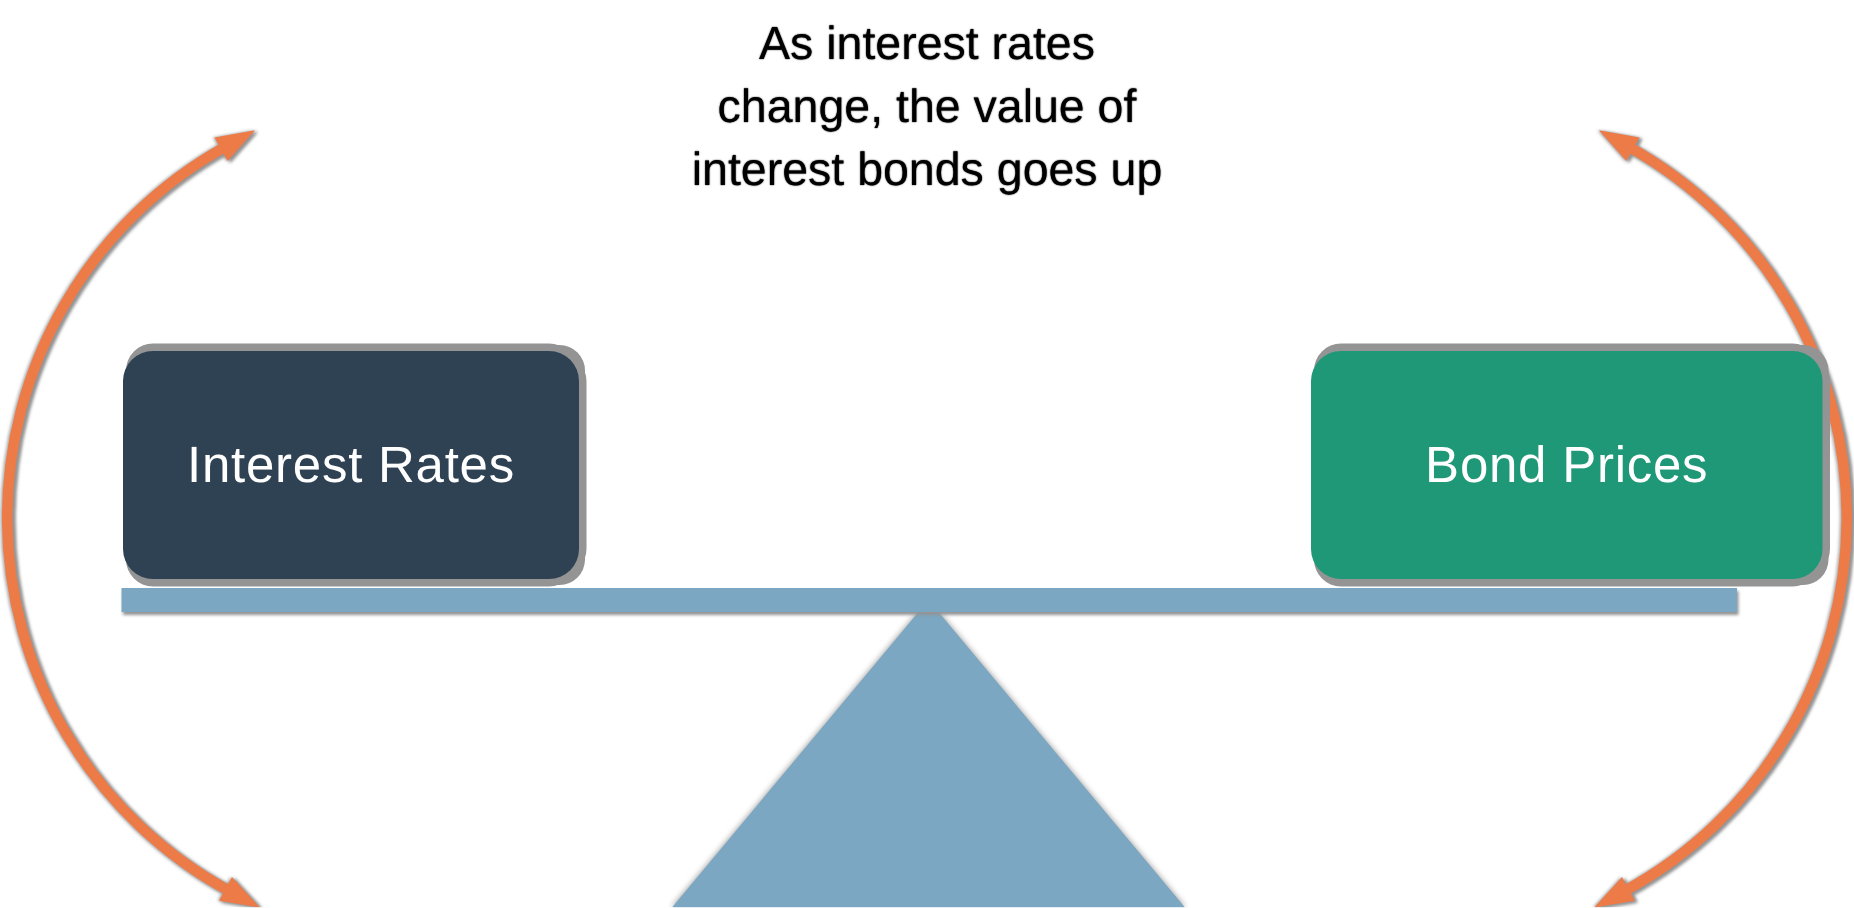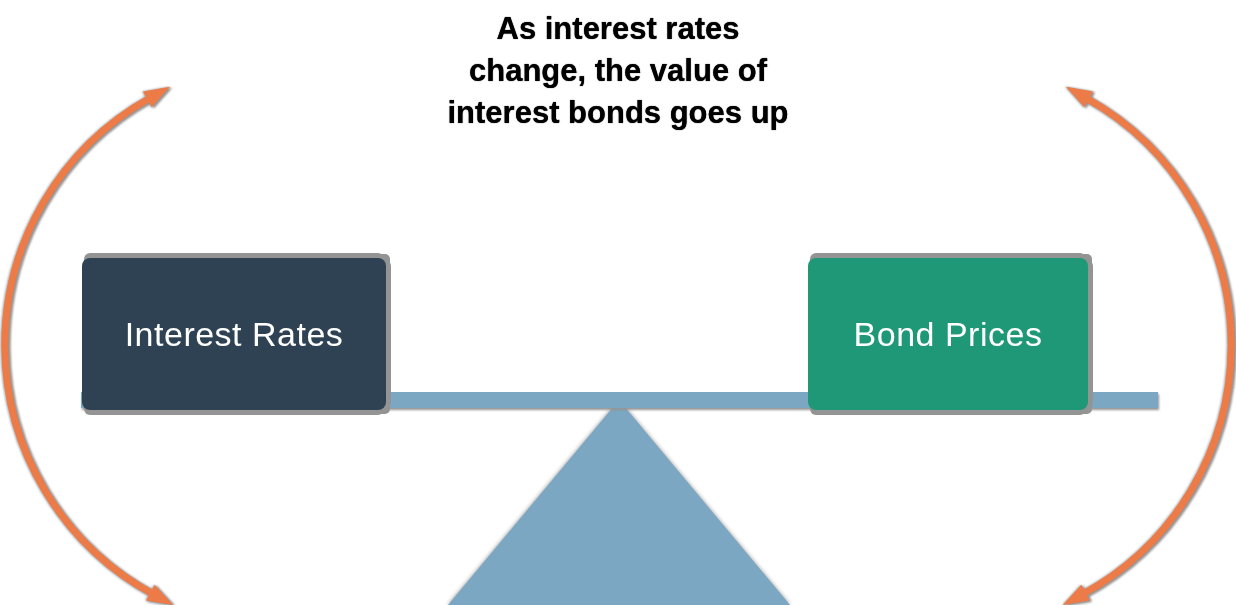--- a/index.html
+++ b/index.html
@@ -37,46 +37,45 @@
   }
 
   .caption {
     position: absolute;
     top: 8px;
     left: 50%;
     transform: translateX(-50%);
     text-align: center;
     font-size: 31px;
     line-height: 42px;
-    font-weight: 700;
+    font-weight: 400;
     color: var(--caption-text, #000000);
     text-shadow: 0 0 1px currentColor;
     white-space: nowrap;
     z-index: 3;
   }
 
   .box {
     position: absolute;
     top: 234px;
     height: 152px;
-    border-radius: 8px;
+    border-radius: 20px;
     display: flex;
     align-items: center;
     justify-content: center;
     z-index: 2;
     box-shadow:
       0 -7px 0 -2px var(--shadow, #949494),
       7px 0 0 -2px var(--shadow, #949494),
       0 7px 0 -2px var(--shadow, #949494),
       7px -7px 0 -3px var(--shadow, #949494),
       7px 7px 0 -3px var(--shadow, #949494);
-    margin-top: 24px;
   }
   .box-left  { left: 82px;  width: 304px; background: var(--left-box, #2F4254); }
-  .box-right { left: 808px; width: 280px; background: var(--right-box, #1F9878); align-items: center; }
+  .box-right { left: 874px; width: 341px; background: var(--right-box, #1F9878); align-items: center; }
 
   .box-label {
     color: var(--box-text, #ffffff);
     font-size: 34px;
     font-weight: 400;
     letter-spacing: 0.5px;
   }
 </style>
 </head>
 <body>

